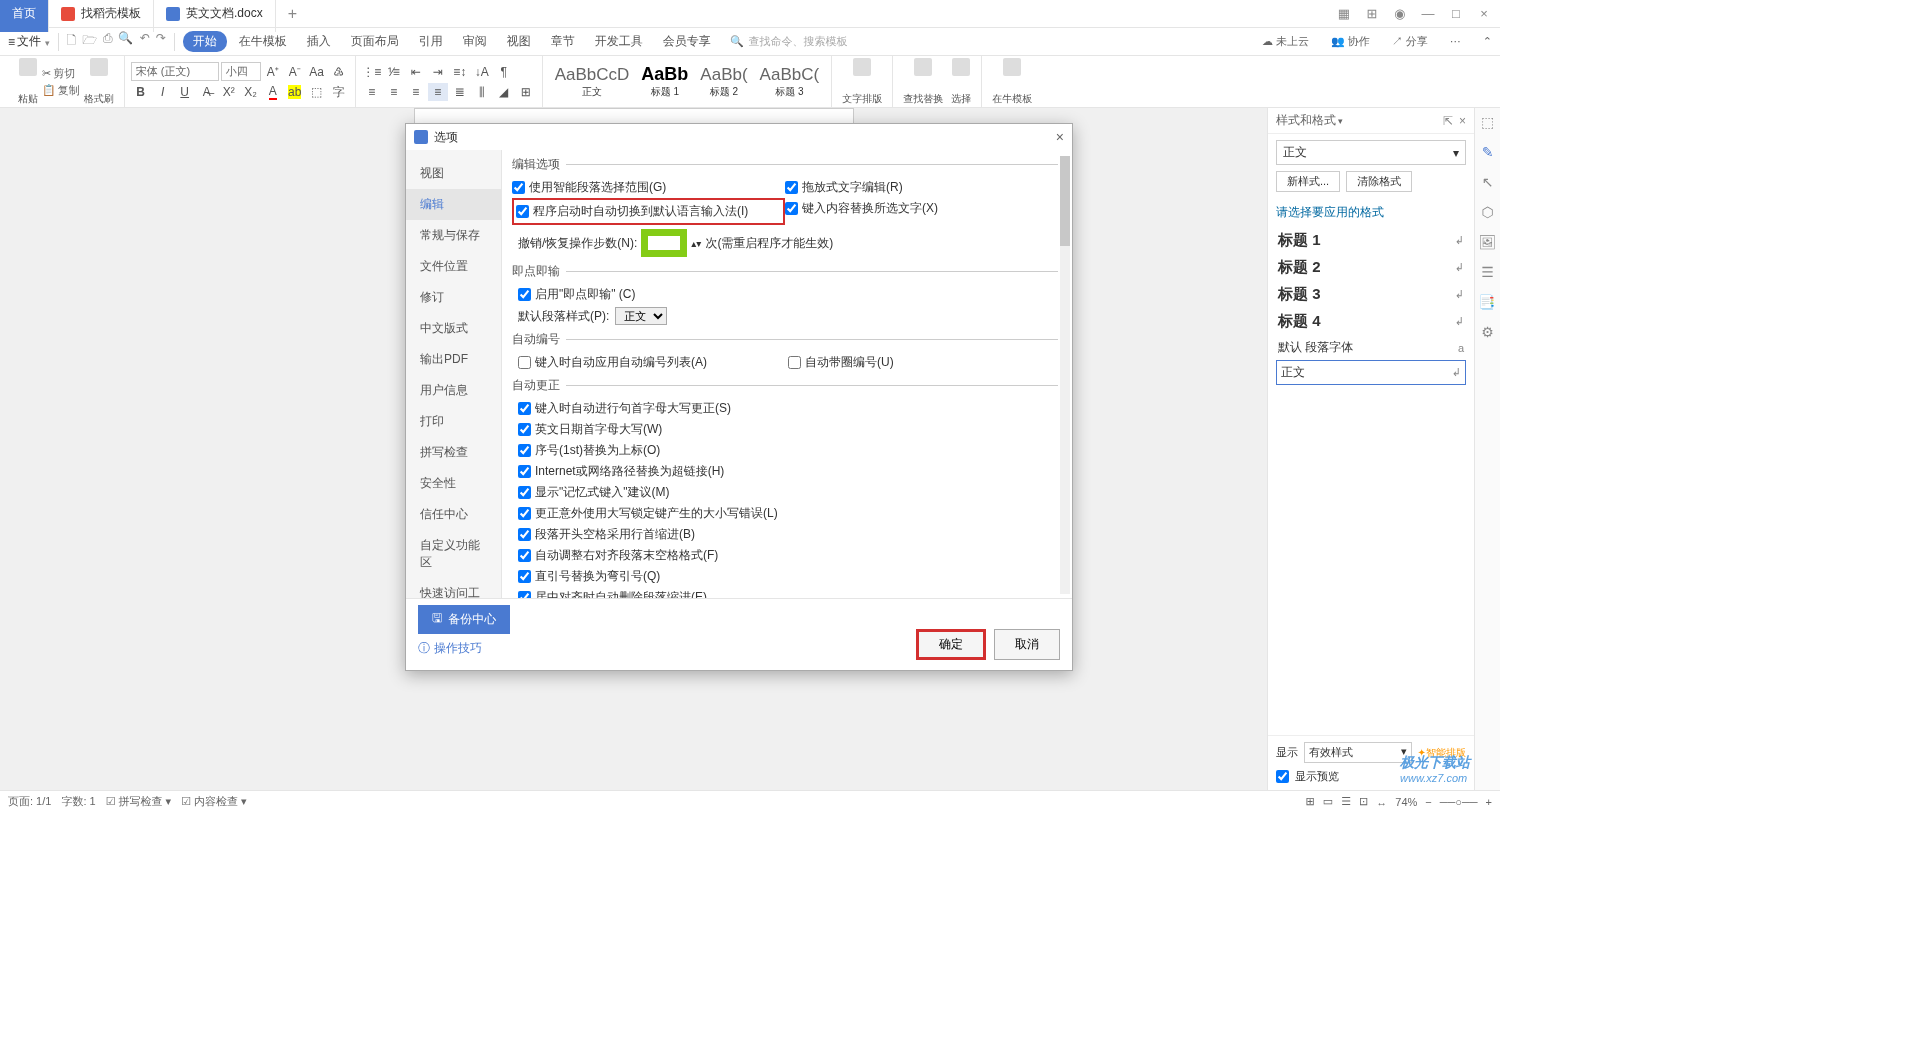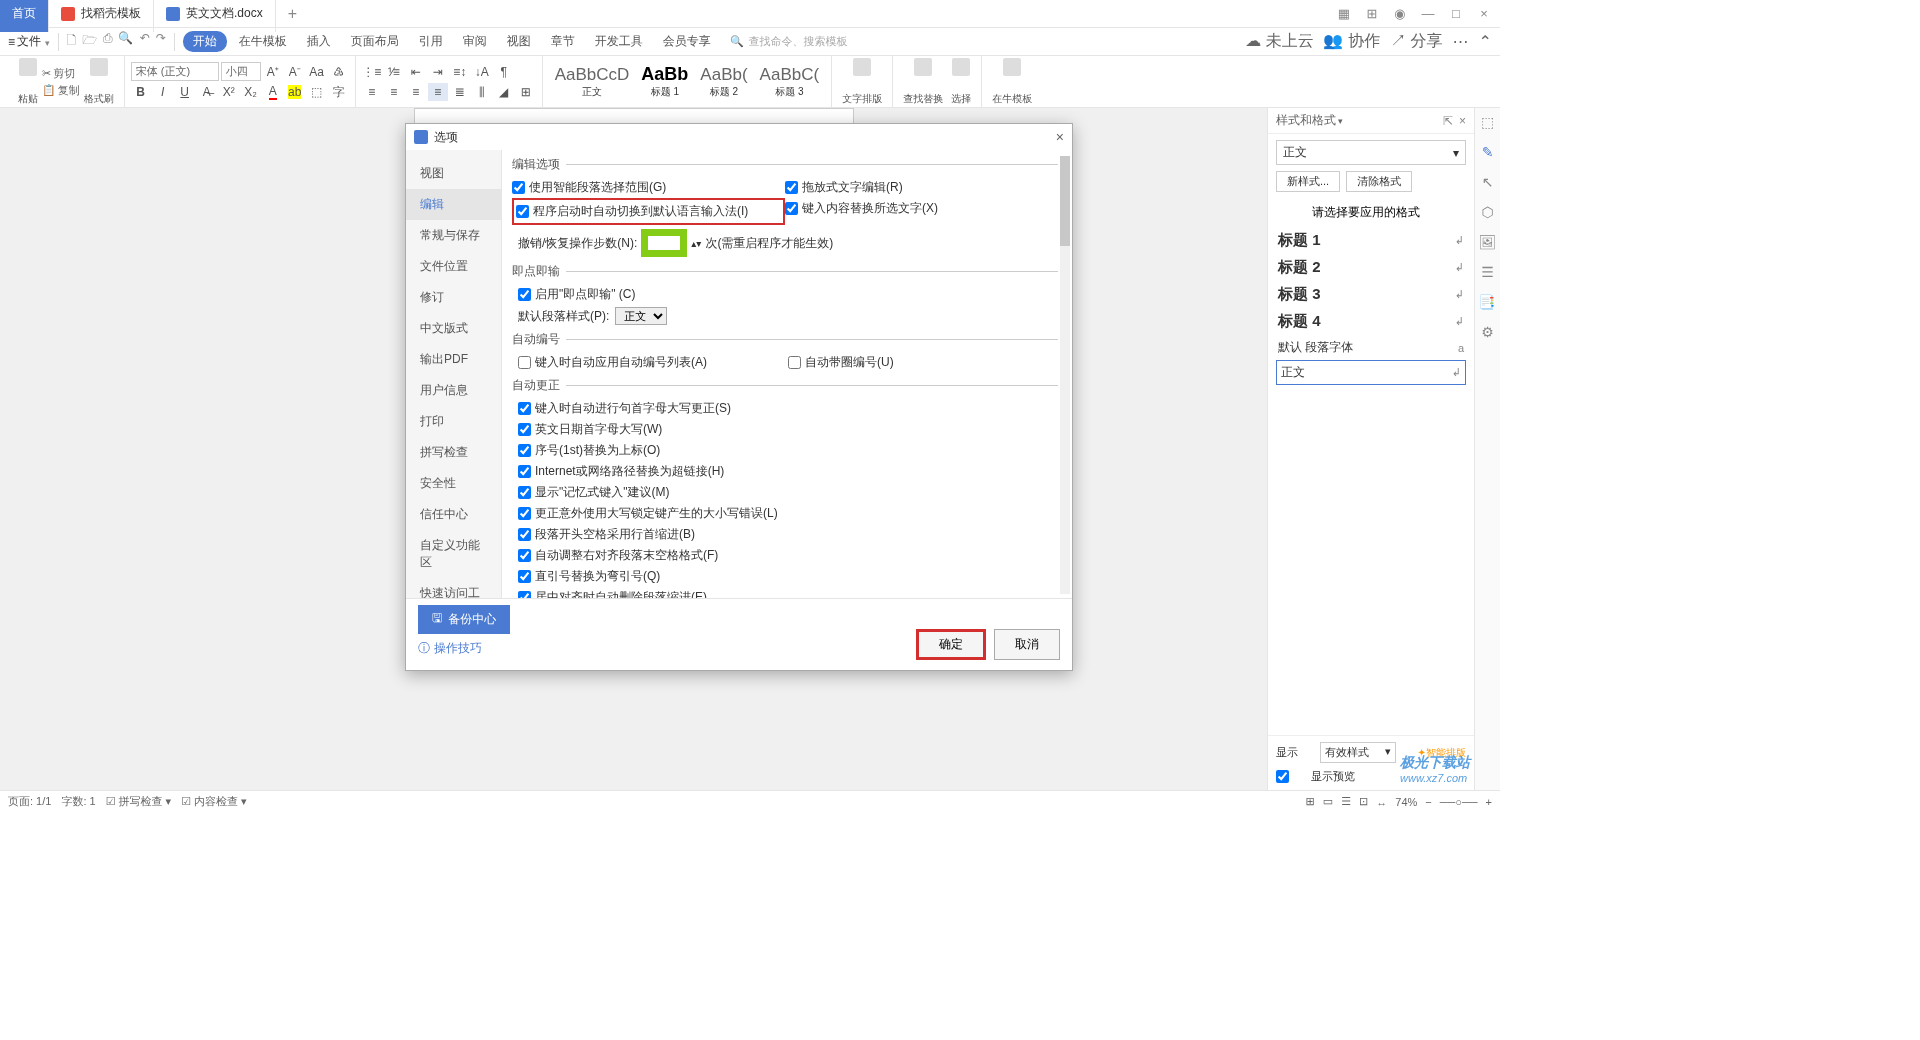--- a/index.html
+++ b/index.html
@@ -17,21 +17,21 @@
 .title-right span { width: 20px; text-align: center; font-size: 13px; }
 
 
 .menu-bar { height: 28px; display: flex; align-items: center; padding: 0 8px; gap: 4px; border-bottom: 1px solid #e5e5e5; }
 .menu-item { padding: 2px 8px; font-size: 12px; color: #555; }
 .menu-item.active { background: #4a7ad1; color: #fff; border-radius: 10px; padding: 2px 10px; }
 .menu-file { display: flex; align-items: center; gap: 2px; }
 .menu-icons { display: flex; gap: 6px; color: #888; }
 .menu-sep { width: 1px; height: 18px; background: #ddd; margin: 0 4px; }
 .search-box { margin-left: 8px; color: #aaa; display: flex; align-items: center; gap: 4px; font-size: 11px; }
-.menu-right { margin-left: auto; display: flex; gap: 10px; color: #666; align-items: center; font-size: 16px; }
+.menu-right { margin-left: auto; display: flex; gap: 22px; color: #666; align-items: center; font-size: 11px; }
 
 
 .ribbon { height: 52px; display: flex; align-items: center; padding: 0 8px; border-bottom: 1px solid #e5e5e5; }
 .ribbon-group { display: flex; align-items: center; padding: 0 6px; border-right: 1px solid #e5e5e5; height: 100%; }
 .ribbon-btn-big { display: flex; flex-direction: column; align-items: center; font-size: 10px; color: #555; padding: 0 4px; gap: 16px; }
 .ribbon-icon { width: 18px; height: 18px; background: #ddd; border-radius: 2px; }
 .ribbon-stack { display: flex; flex-direction: column; gap: 2px; }
 .ribbon-stack .row { display: flex; gap: 2px; align-items: center; font-size: 11px; color: #666; }
 .fmt-select { border: 1px solid #ccc; font-size: 11px; padding: 1px 4px; background: #fff; }
 .fmt-btn { width: 20px; height: 18px; display: flex; align-items: center; justify-content: center; font-size: 12px; color: #555; }
@@ -43,28 +43,28 @@
 .doc-area { position: absolute; top: 108px; left: 0; right: 233px; bottom: 22px; background: #f0f0f0; overflow: hidden; }
 .page { position: absolute; left: 50%; transform: translateX(-50%); top: 0; width: 440px; height: 560px; background: #fff; border: 1px solid #ccc; }
 
 
 .right-panel { position: absolute; top: 108px; right: 26px; width: 207px; bottom: 22px; background: #fff; border-left: 1px solid #e5e5e5; display: flex; flex-direction: column; font-size: 12px; }
 .rp-header { display: flex; align-items: center; padding: 4px 8px; border-bottom: 1px solid #eee; color: #666; }
 .rp-header-icons { margin-left: auto; display: flex; gap: 6px; color: #888; }
 .rp-select { margin: 6px 8px; border: 1px solid #ccc; padding: 3px 6px; display: flex; justify-content: space-between; align-items: center; }
 .rp-btns { display: flex; gap: 6px; padding: 0 8px 6px; }
 .rp-btn { border: 1px solid #ccc; padding: 2px 10px; font-size: 11px; }
-.rp-label { padding: 6px 8px; color: #000000; margin-left: 36px; }
+.rp-label { padding: 6px 8px; color: #0369a1; }
 .rp-list { padding: 0 8px; }
 .rp-item { display: flex; justify-content: space-between; align-items: center; padding: 4px 2px; font-size: 15px; font-weight: bold; }
 .rp-item .ret { color: #888; font-size: 11px; font-weight: normal; }
 .rp-item.small { font-size: 12px; font-weight: normal; text-align: right; }
 .rp-item.sel { border: 1px solid #4a7ad1; padding: 3px 4px; }
 .rp-bottom { margin-top: auto; border-top: 1px solid #eee; padding: 6px 8px; display: flex; flex-direction: column; gap: 6px; }
-.rp-bottom-row { display: flex; align-items: center; gap: 22px; font-size: 11px; }
+.rp-bottom-row { display: flex; align-items: center; gap: 6px; font-size: 11px; }
 .rp-bottom-select { flex: 1; border: 1px solid #ccc; padding: 2px 4px; font-size: 11px; display: flex; justify-content: space-between; }
 .right-toolbar { position: absolute; top: 108px; right: 0; width: 26px; bottom: 22px; background: #fafafa; border-left: 1px solid #e5e5e5; display: flex; flex-direction: column; align-items: center; padding-top: 6px; gap: 14px; color: #888; font-size: 14px; }
 .right-toolbar .rt-item.active { color: #4a7ad1; }
 
 
 .status-bar { position: absolute; bottom: 0; left: 0; right: 0; height: 22px; border-top: 1px solid #e5e5e5; display: flex; align-items: center; padding: 0 8px; font-size: 11px; color: #666; gap: 10px; background: #fff; }
 .status-right { margin-left: auto; display: flex; gap: 8px; align-items: center; }
 
 
 .watermark { position: absolute; right: 30px; bottom: 28px; font-size: 11px; color: #5aa0e0; font-style: italic; z-index: 1; }

